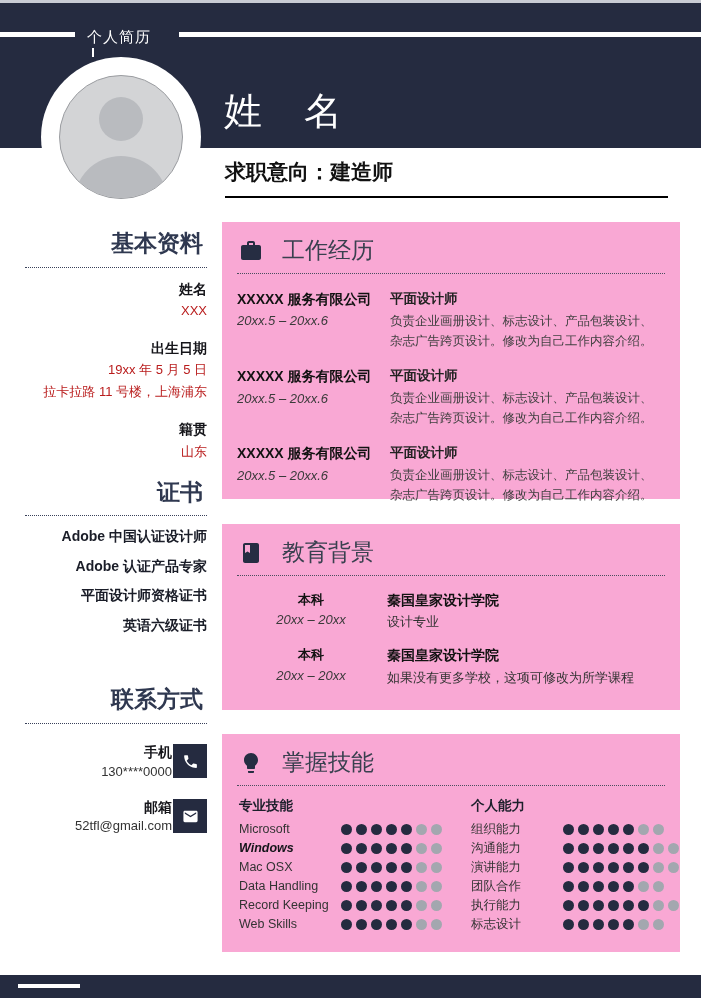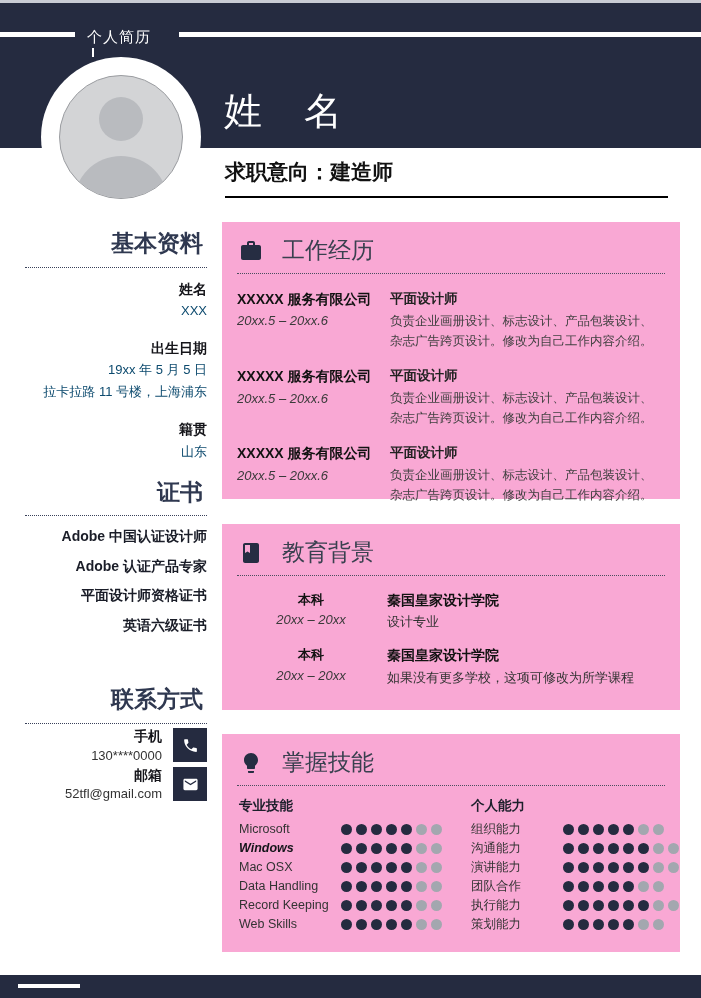--- a/index.html
+++ b/index.html
@@ -27,26 +27,26 @@
   .person-name{position:absolute;top:86px;left:224px;color:#fff;font-size:38px;letter-spacing:2px;}
   .job-intent{position:absolute;top:158px;left:225px;font-size:21px;font-weight:bold;color:#111;}
   .intent-rule{position:absolute;top:196px;left:225px;width:443px;height:2px;background:#000;}
 
   
   .sidebar{position:absolute;top:226px;left:25px;width:182px;text-align:right;}
   .side-title{font-size:23px;font-weight:700;color:#2f3850;line-height:1.2;margin:4px;}
   .side-rule{border-bottom:1px dotted #39415a;margin-top:9px;}
   .f-label{font-size:14px;font-weight:bold;color:#15151a;margin-top:20px;line-height:1.25;}
   .f-label.first{margin-top:13px;}
-  .f-value{font-size:13px;color:#0c4a6e;margin-top:5px;line-height:1.3;}
+  .f-value{font-size:13px;color:#b91c1c;margin-top:5px;line-height:1.3;}
   .cert-item{font-size:14px;font-weight:bold;color:#1a1d28;margin-top:12px;line-height:1.25;}
   .cert-item.first{margin-top:12px;}
   .sec-certs{margin-top:18px;}
   .sec-contact{margin-top:52px;}
-  .contact-row{display:flex;justify-content:flex-end;align-items:center;gap:11px;margin-top:4px;}
+  .contact-row{display:flex;justify-content:flex-end;align-items:center;gap:1px;margin-top:20px;}
   .contact-text{text-align:right;}
   .contact-text .c-label{font-size:14px;font-weight:bold;color:#15151a;line-height:1.2;}
   .contact-text .c-value{font-size:13px;color:#333;margin-top:3px;}
   .icon-tile{width:34px;height:34px;background:#252b40;display:flex;align-items:center;justify-content:center;flex:0 0 auto;}
   .icon-tile svg{width:17px;height:17px;fill:#fff;}
 
   
   .panel{position:absolute;left:222px;width:458px;background:#f9a8d4;box-sizing:border-box;}
   .panel.work{top:222px;height:277px;}
   .panel.edu{top:524px;height:186px;}
@@ -385,21 +385,21 @@
             <span class="dot on"></span>
             <span class="dot on"></span>
             <span class="dot on"></span>
             <span class="dot on"></span>
             <span class="dot on"></span>
             <span class="dot off"></span>
             <span class="dot off"></span>
           </span>
       </div>
       <div class="skill-row">
-        <span class="skill-label">策划能力</span>
+        <span class="skill-label">标志设计</span>
         <span class="dots">
             <span class="dot on"></span>
             <span class="dot on"></span>
             <span class="dot on"></span>
             <span class="dot on"></span>
             <span class="dot on"></span>
             <span class="dot off"></span>
             <span class="dot off"></span>
           </span>
       </div>

